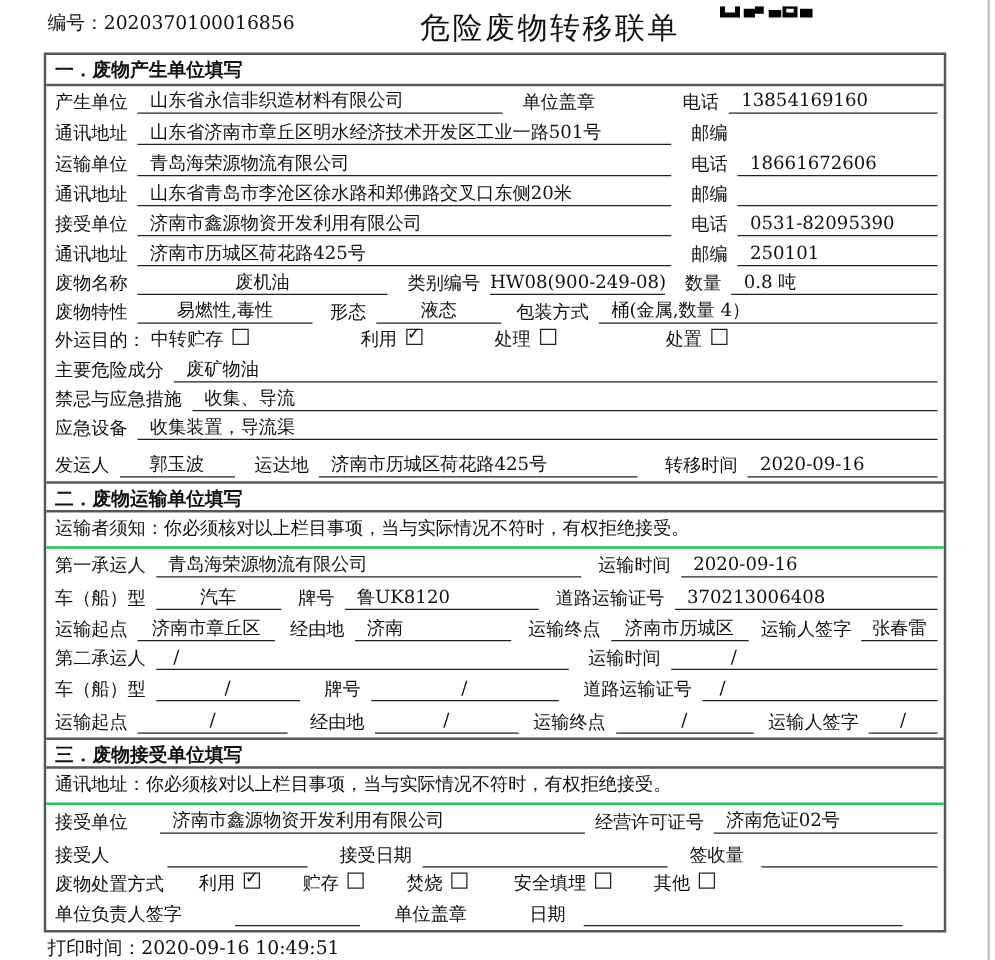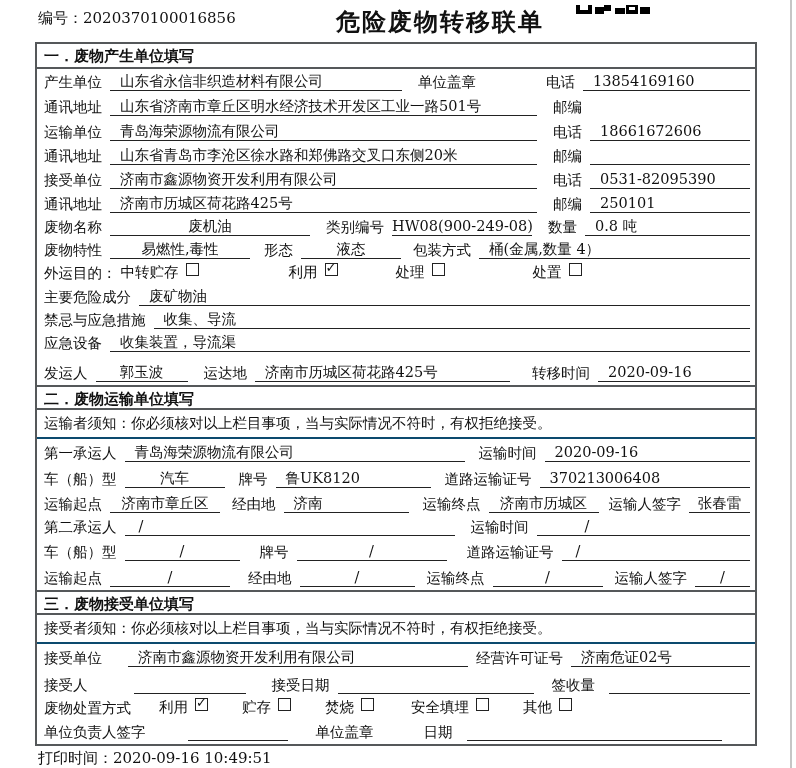--- a/index.html
+++ b/index.html
@@ -1,31 +1,31 @@
 <!DOCTYPE html>
 <html><head>
 <meta charset="utf-8">
 <style>
   html,body{margin:0;padding:0;background:#fff;}
   .page{position:relative;width:796px;height:768px;background:#ffffff;overflow:hidden;
         font-family:"DejaVu Serif","Liberation Serif",serif;color:#111;}
   .serial{position:absolute;left:38px;top:9px;font-size:15px;white-space:nowrap;}
   .doc-title{position:absolute;left:120px;top:6px;width:640px;text-align:center;margin:0;
-        font-size:24px;font-weight:bold;letter-spacing:2px;
+        font-size:24px;font-weight:normal;letter-spacing:2px;
         font-family:"DejaVu Sans","Liberation Sans",sans-serif;}
   .qr{position:absolute;left:576px;top:0;}
   .edge-line{position:absolute;right:4px;top:0;width:2px;height:768px;background:#c6c6c6;}
   .form{position:absolute;left:35px;top:42px;width:722px;height:704px;box-sizing:border-box;
         border:2px solid #55585a;background:#fff;}
   .sec{box-sizing:border-box;border-bottom:2px solid #55585a;font-weight:bold;font-size:15px;
         padding:3px 0 0 7px;font-family:"DejaVu Sans","Liberation Sans",sans-serif;}
   .bt{border-top:2px solid #55585a;}
   .row{display:flex;align-items:flex-end;box-sizing:border-box;padding:0 5px 3px 7px;
         font-size:14.5px;line-height:1.25;}
-  .row.notice{align-items:center;padding-bottom:0;border-bottom:2px solid #0c4a6e;}
+  .row.notice{align-items:center;padding-bottom:0;border-bottom:2px solid #22c55e;}
   .lbl{white-space:nowrap;flex:0 0 auto;}
   .fld{border-bottom:1px solid #222;box-sizing:border-box;white-space:nowrap;min-height:18px;
         margin-left:8px;overflow:hidden;}
   .ctr{text-align:center;}
   .lft{padding-left:10px;}
   .sl2{padding-left:14px;}
   .sl{padding-left:48px;}
   .grow{flex:1 1 auto;}
   .chk{display:inline-flex;align-items:flex-start;flex:0 0 auto;margin-bottom:1px;}
   .box{width:11px;height:11px;border:1.5px solid #222;display:inline-block;position:relative;
@@ -225,21 +225,21 @@
       <span class="fld ctr" style="width:115px">/</span>
       <span class="lbl" style="margin-left:12px">运输终点</span>
       <span class="fld ctr" style="width:110px">/</span>
       <span class="lbl" style="margin-left:12px">运输人签字</span>
       <span class="fld ctr grow">/</span>
     </div>
 
     <div class="sec bt" style="height:25px">三．废物接受单位填写</div>
 
     <div class="row notice" style="height:29px">
-      <span class="lbl">接受者须知：你必须核对以上栏目事项，当与实际情况不符时，有权拒绝接受。</span>
+      <span class="lbl">通讯地址：你必须核对以上栏目事项，当与实际情况不符时，有权拒绝接受。</span>
     </div>
 
     <div class="row" style="height:26px">
       <span class="lbl">接受单位</span>
       <span class="fld lft" style="width:340px;margin-left:26px">济南市鑫源物资开发利用有限公司</span>
       <span class="lbl" style="margin-left:8px">经营许可证号</span>
       <span class="fld lft grow">济南危证02号</span>
     </div>
 
     <div class="row" style="height:27px">

